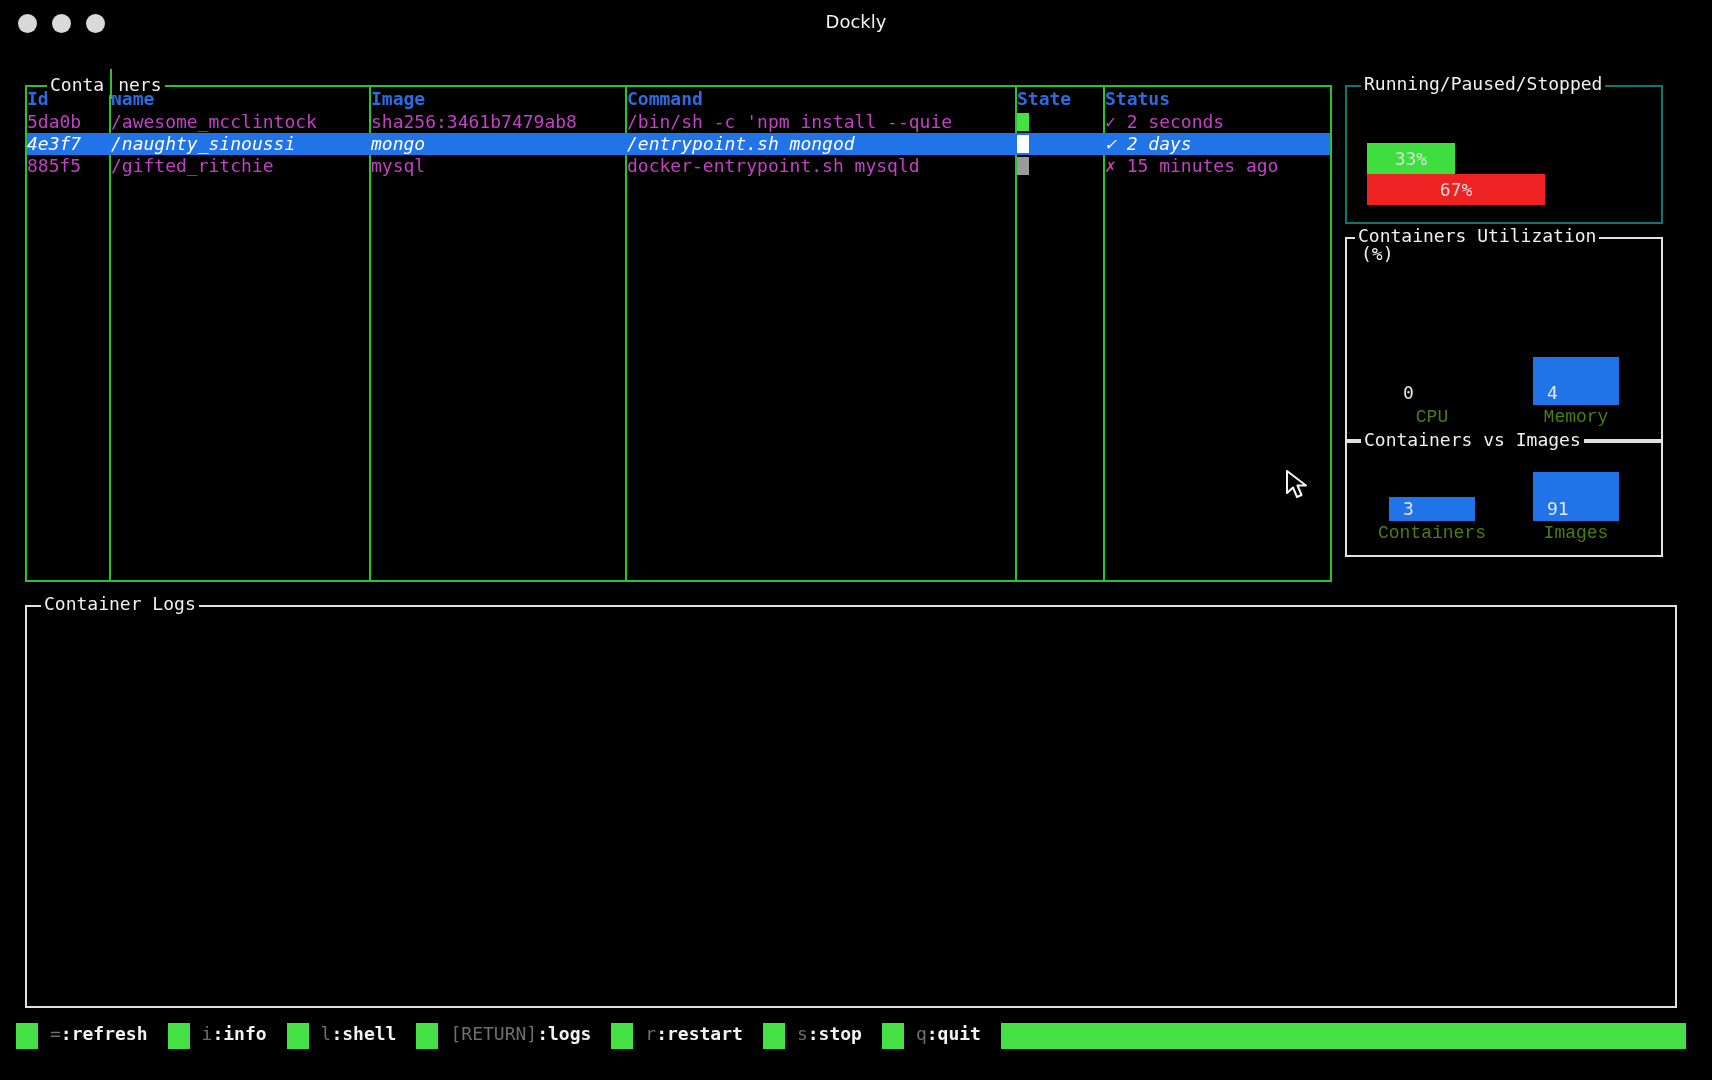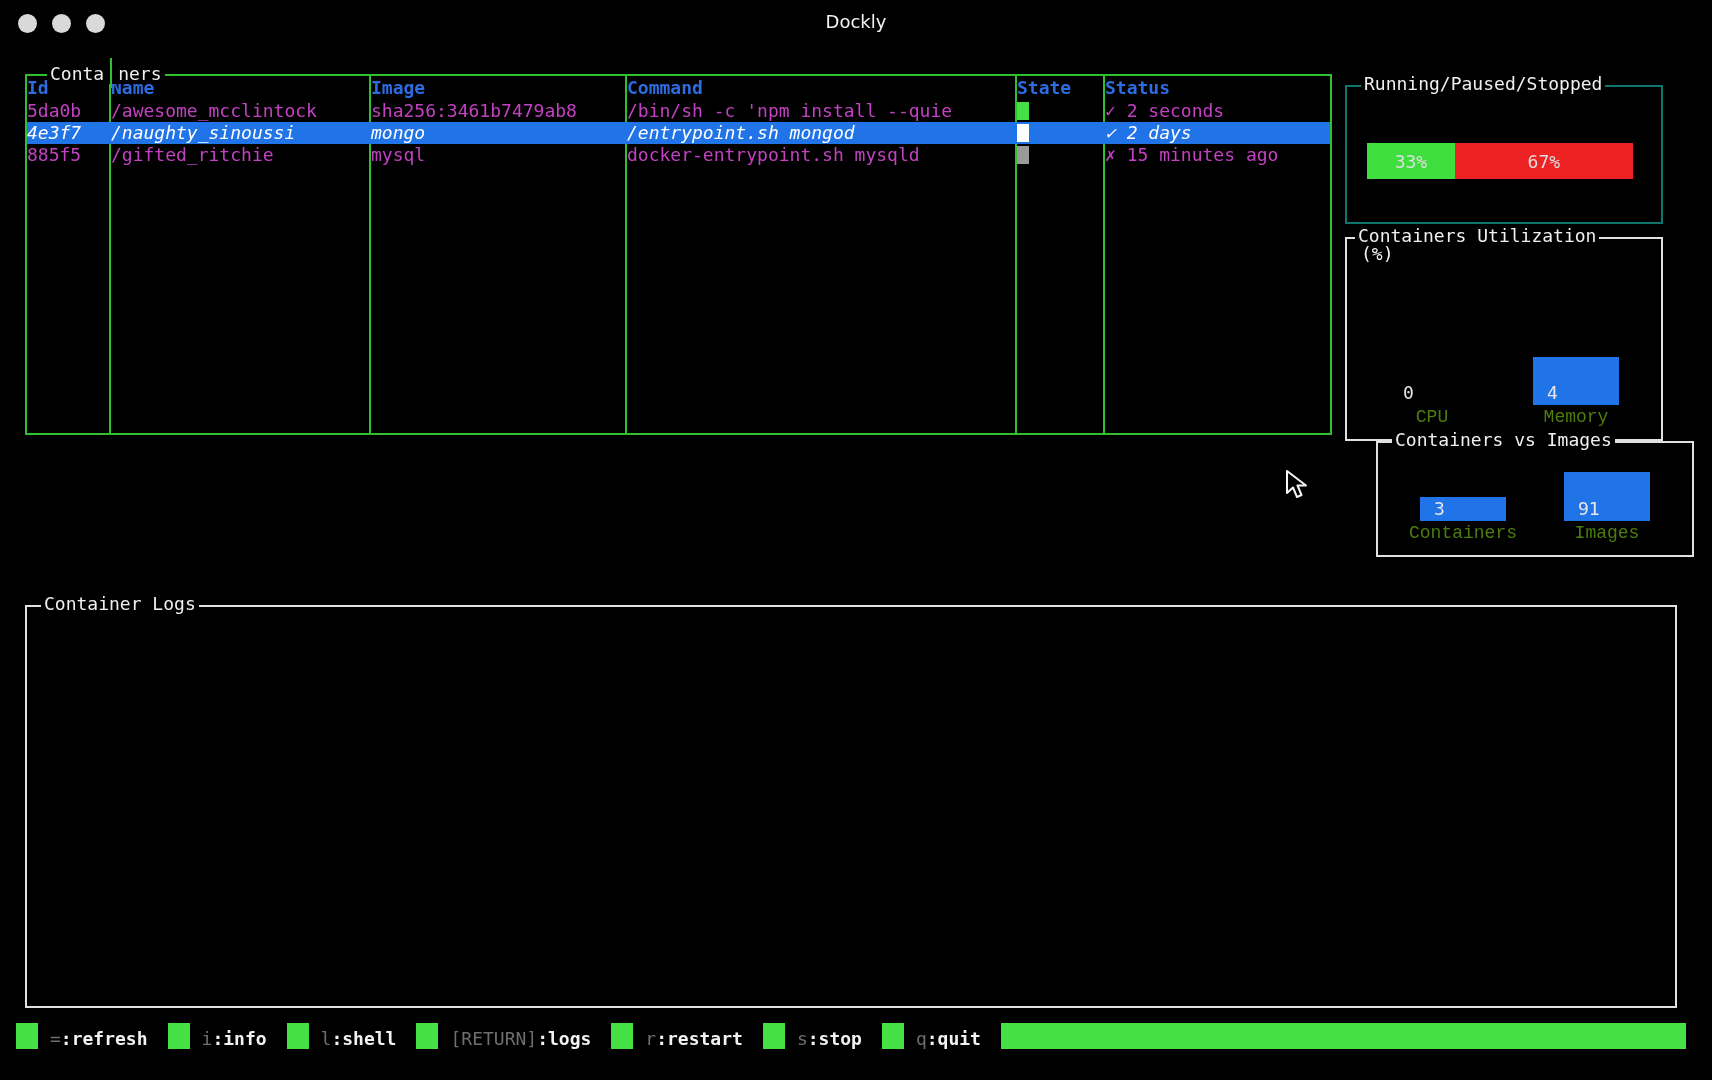--- a/index.html
+++ b/index.html
@@ -12,59 +12,59 @@
   .tl1{left:18px} .tl2{left:52px} .tl3{left:86px}
   .win-title { position:absolute; top:11px; left:0; width:100%; text-align:center;
     font-family:"DejaVu Sans", sans-serif; font-size:18px; color:#f2f2f2; }
 
   
   .panel { position:absolute; background:#000; }
   .panel-title { position:absolute; top:-14px; left:14px; background:#000; padding:0 3px;
     color:#f0f0f0; white-space:nowrap; z-index:5; }
 
   
-  .containers-panel { left:25px; top:74px; width:1307px; height:361px; border:2px solid #2fbf2f; }
+  .containers-panel { left:25px; top:85px; width:1307px; height:497px; border:2px solid #2fbf2f; }
   .containers-title { left:20px; display:flex; align-items:center; }
   .title-divider { display:inline-block; width:14px; height:22px; position:relative; }
   .title-divider::before { content:""; position:absolute; left:6px; top:-4px; width:2px; height:30px; background:#2fbf2f; }
   .col-divider { position:absolute; top:0; width:2px; height:100%; background:#2fbf2f; z-index:1; }
   .cd1{left:82px} .cd2{left:342px} .cd3{left:598px} .cd4{left:988px} .cd5{left:1076px}
   .trow { display:flex; width:100%; position:relative; }
   .thead { height:24px; line-height:24px; color:#2d6ce0; font-weight:bold; }
   .tdata { height:22px; line-height:22px; color:#c341c3; }
   .tdata.selected { background:#2173e8; color:#fff; z-index:2;font-style:italic; }
   .tcell { overflow:hidden; white-space:nowrap; }
   .col-id{width:84px} .col-name{width:260px} .col-image{width:256px}
   .col-command{width:390px} .col-state{width:88px} .col-status{flex:1}
   .state-square { display:inline-block; width:12px; height:18px; vertical-align:middle; margin-top:-3px; }
 
   
   .running-panel { left:1345px; top:85px; width:318px; height:139px; border:2px solid #0f766e; }
-  .rps-bar { position:absolute; left:20px; right:28px; top:56px; height:36px; display:flex; }
+  .rps-bar { position:absolute; left:20px; right:28px; top:56px; height:62px; display:flex;flex-direction:column; }
   .rps-seg { height:100%; display:flex; align-items:center; justify-content:center; color:#dedede; font-size:18px; }
 
   .util-panel { left:1345px; top:237px; width:318px; height:204px; border:2px solid #e0e0e0; }
   .util-title2 { position:absolute; top:4px; left:14px; color:#f0f0f0; }
   .bar-area { position:absolute; left:0; bottom:12px; width:100%; display:flex; justify-content:space-between; padding:0 20px; }
   .bar-group { width:130px; display:flex; flex-direction:column; align-items:center; justify-content:flex-end; }
   .vbar { width:86px; background:#2173e8; position:relative; }
   .vbar.empty { background:transparent; }
   .vbar .bar-value { position:absolute; bottom:2px; left:14px; color:#e8e8e8; }
   .bar-label { margin-top:2px; color:#4d7c0f; white-space:nowrap;font-family:Liberation Mono, monospace; }
   .h-cpu{height:26px} .h-mem{height:48px} .h-cont{height:24px} .h-img{height:49px}
 
-  .vsimg-panel { left:1345px; top:441px; width:318px; height:116px; border:2px solid #e0e0e0;margin-left:31px; }
+  .vsimg-panel { left:1345px; top:441px; width:318px; height:116px; border:2px solid #e0e0e0; }
 
   
   .logs-panel { left:25px; top:605px; width:1652px; height:403px; border:2px solid #e0e0e0;padding-left:17px; }
 
   
   .toolbar { position:absolute; left:16px; top:1022px; width:1680px; height:28px;
     display:flex; align-items:center; gap:20px; }
-  .shortcut { display:flex; align-items:flex-end; gap:12px; white-space:nowrap; }
+  .shortcut { display:flex; align-items:flex-start; gap:12px; white-space:nowrap; }
   .key-square { width:22px; height:26px; background:#44e044; }
   .sc-key { color:#6e6e6e; }
   .sc-action { color:#f2f2f2; font-weight:bold; }
   .toolbar-fill { flex:1; height:26px; background:#44e044; margin-right:10px; }
 
   
   .cursor { position:absolute; left:1285px; top:470px; z-index:50; }
 </style>
 </head>
 <body>

